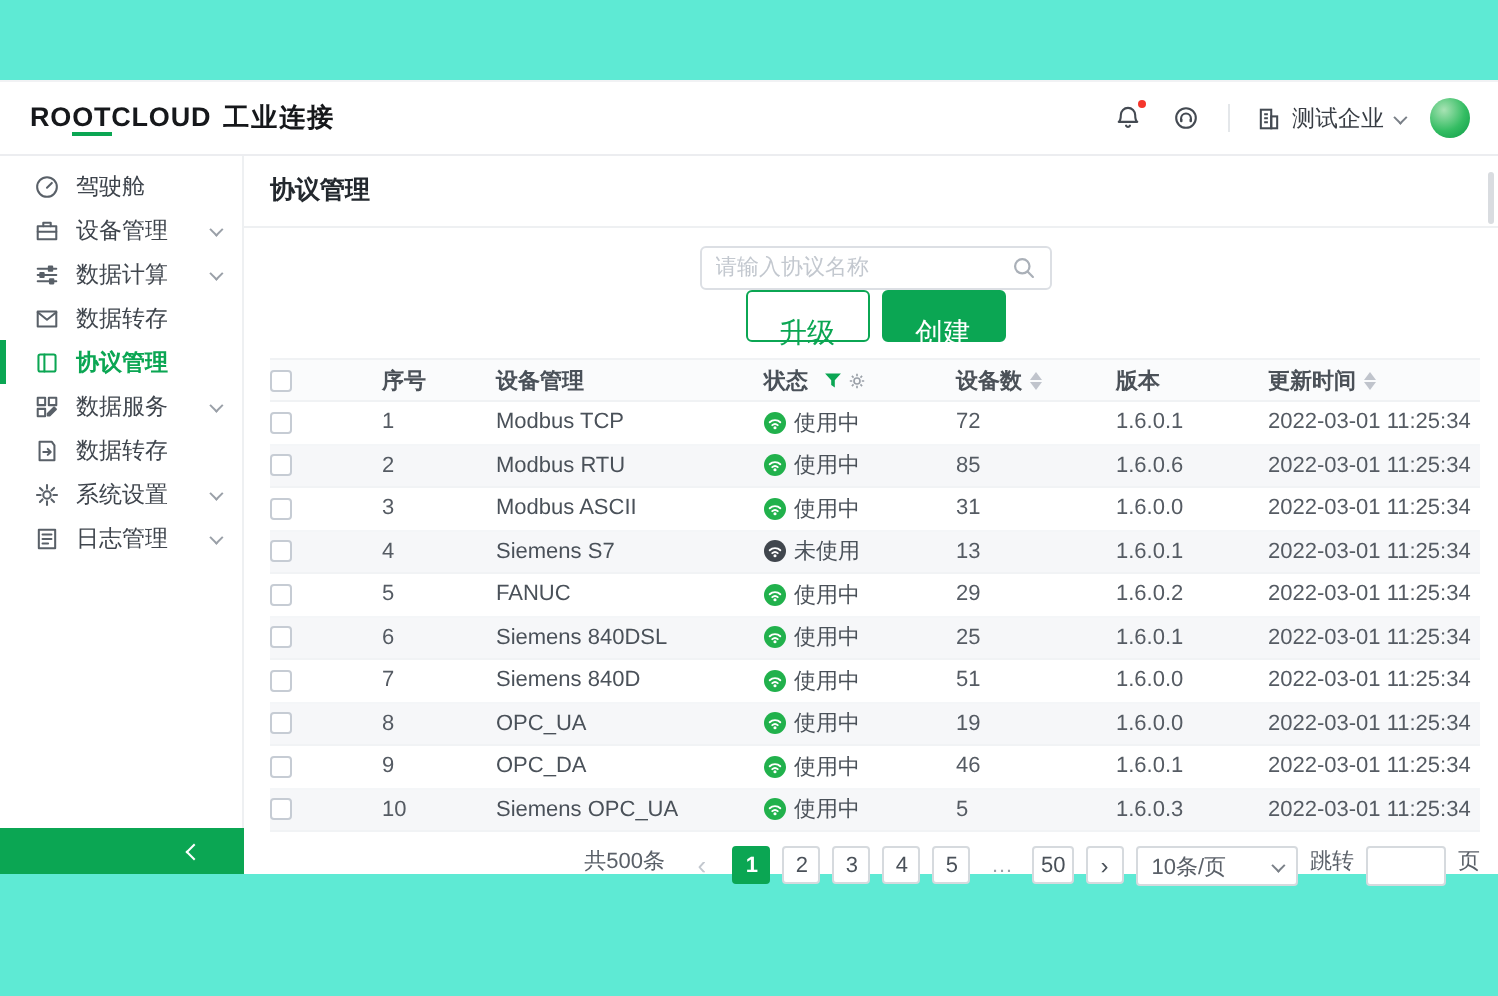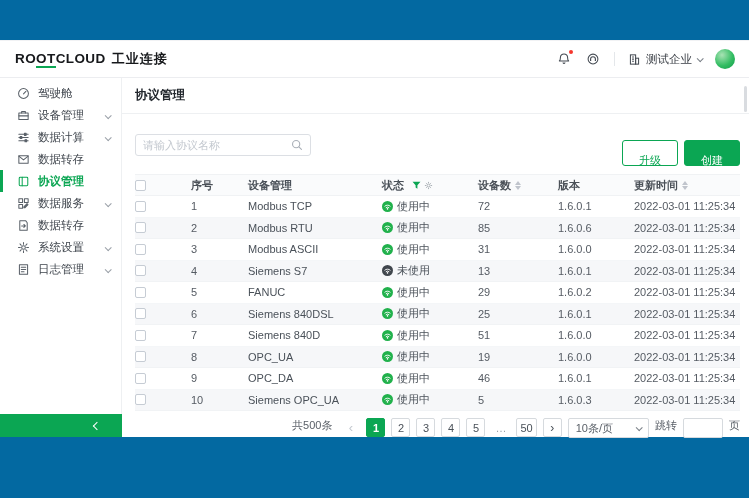--- a/index.html
+++ b/index.html
@@ -1,18 +1,18 @@
 <!DOCTYPE html>
 <html><head>
 <meta charset="utf-8">
 <style>
   * { margin:0; padding:0; box-sizing:border-box; }
   html,body { width:749px; height:498px; background:#fff; overflow:hidden;
     font-family:"Liberation Sans", sans-serif; }
-  .canvas { position:relative; width:749px; height:498px; background:#0369a1; }
+  .canvas { position:relative; width:749px; height:498px; background:#5eead4; }
 
   .app { position:absolute; top:40px; left:0; width:749px; height:397px;
     border-top:1px solid #f1f2f4; display:flex; flex-direction:column; background:#fff; }
 
   
   .topbar { height:37px; display:flex; align-items:center; padding:0 14px 0 15px;
     border-bottom:1px solid #ecedf0; flex:none; }
   .logo { display:flex; align-items:baseline; font-weight:700; font-size:13.5px;
     color:#16181b; letter-spacing:.4px; white-space:nowrap; }
   .logo .ul { border-bottom:2px solid #0ba653; padding-bottom:0px; }
@@ -47,30 +47,30 @@
   .side-item.active .s-icon { color:#0ba653; }
   .collapse-bar { position:absolute; left:0; bottom:0; width:122px; height:23px; background:#0ba653;
     display:flex; align-items:center; justify-content:flex-end; padding-right:22px; cursor:pointer; }
   .collapse-bar .cchev { width:6px; height:6px; border-left:1.6px solid #fff; border-bottom:1.6px solid #fff;
     transform:rotate(45deg); }
 
   
   .main { flex:1; padding:6px 9px 0 13px; position:relative; min-width:0; }
   .page-title { font-size:12.5px; font-weight:700; color:#23282e; margin:3px 0 9px; }
   .title-divider { border-top:1px solid #eef0f2; margin:0 -9px 0 -13px; }
-  .toolbar { margin-top:9px; display:flex; align-items:center; justify-content:space-between; }
+  .toolbar { margin-top:9px; display:flex; align-items:center; justify-content:space-between;flex-direction:column; }
   .search-box { width:176px; height:22px; border:1px solid #dcdfe4; border-radius:3px;
     display:flex; align-items:center; padding:0 7px; background:#fff; }
   .search-box input { flex:1; border:none; outline:none; font-size:11px; color:#3f454d;
     font-family:"Liberation Sans", sans-serif; min-width:0; background:transparent; }
   .search-box input::placeholder { color:#c3c8cf; }
   .search-icon { flex:none; color:#aab0b8; display:flex; }
   .actions { display:flex; gap:6px; }
-  .btn { height:23px; padding:12px 16px; font-size:11px; border-radius:3px; cursor:pointer;
-    font-family:"Liberation Sans", sans-serif;margin-top:17px; }
+  .btn { height:23px; padding:12px 16px; font-size:14px; border-radius:3px; cursor:pointer;
+    font-family:"Liberation Sans", sans-serif; }
   .btn-outline { background:#fff; border:1px solid #0ba653; color:#0ba653; }
   .btn-solid { background:#0ba653; border:1px solid #0ba653; color:#fff; }
 
   
   .table { margin-top:8px; }
   .t-row { display:flex; align-items:center; font-size:11px; color:#555b63;gap:32px; }
   .t-head { background:#fafbfc; border-top:1px solid #f0f2f4; border-bottom:1px solid #f0f2f4;
     height:22px; font-weight:700; color:#4b5158; }
   .t-body .t-row { height:21.5px; border-bottom:1px solid #f4f6f8; }
   .t-body .t-row:nth-child(even) { background:#f6f7f9; border-bottom-color:#f1f3f5; }

